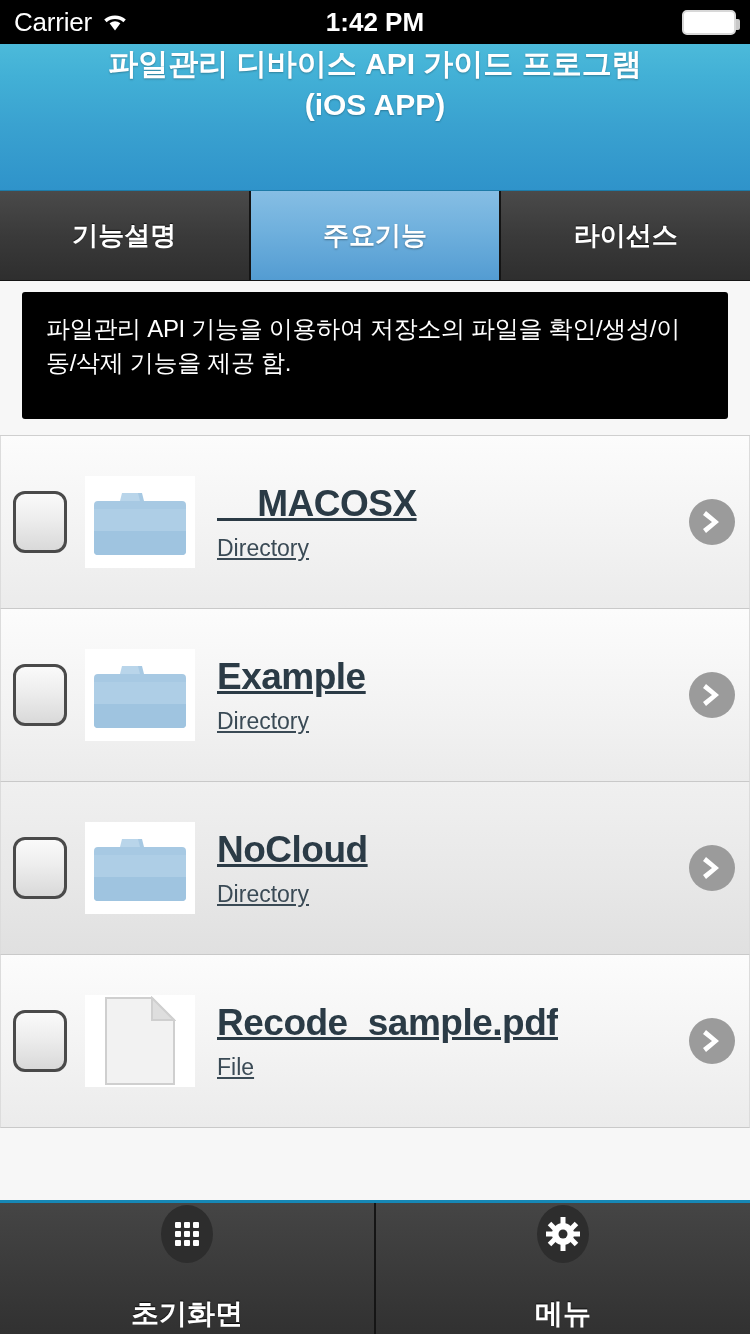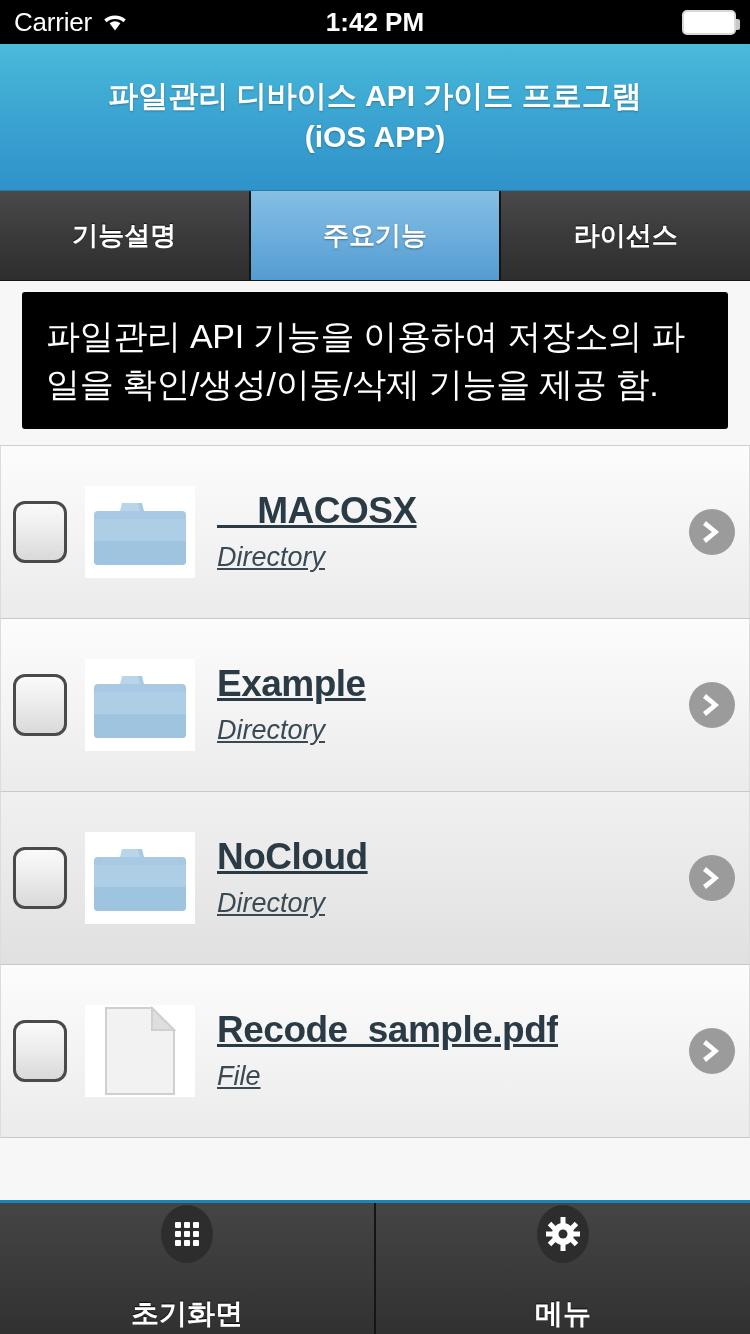--- a/index.html
+++ b/index.html
@@ -31,21 +31,21 @@
   }
   .battery:after{
     content:""; position:absolute; right:-6px; top:7px;
     width:4px; height:11px; background:#c8c8c8; border-radius:0 2px 2px 0;
   }
 
   
   .appheader{
     flex:0 0 147px;
     background:linear-gradient(180deg,#4cbada 0%,#42b0d6 22%,#3aa2d0 55%,#2f93ca 100%);
-    display:flex; align-items:center; justify-content:center;
+    display:flex; align-items:flex-start; justify-content:center;
     text-align:center; padding:0 26px;
     border-bottom:1px solid #1d7ba8;
   }
   .appheader h1{
     color:#fff; font-size:30px; font-weight:bold; line-height:1.36;
     text-shadow:0 1px 2px rgba(0,0,0,.28);
   }
 
   
   .tabbar{
@@ -63,21 +63,21 @@
   .tab.active{
     background:linear-gradient(180deg,#86bee4 0%,#6fb0dd 45%,#539cd2 100%);
     color:#fff; text-shadow:0 1px 2px rgba(0,0,0,.35);
   }
 
   
   .desc-wrap{ flex:0 0 154px; padding:11px 22px 16px 22px; background:#f7f7f7; }
   .desc{
     background:#000; color:#fff; height:100%;
     border-radius:3px; padding:20px 24px;
-    font-size:34px; line-height:1.42; letter-spacing:-0.3px;
+    font-size:24px; line-height:1.42; letter-spacing:-0.3px;
   }
 
   
   .listwrap{ flex:1 1 auto; background:#f7f7f7; overflow:hidden; }
   .list{ border-top:1px solid #cfcfcf; }
   .row{
     position:relative; height:173px; display:flex; align-items:center;
     padding:0 14px 0 12px;
     background:linear-gradient(180deg,#fcfcfc 0%,#f3f3f3 55%,#ebebeb 100%);
     border-bottom:1px solid #c9c9c9;
@@ -99,23 +99,22 @@
   }
   .iconbox svg{ display:block; }
   .rowtext{ flex:1 1 auto; min-width:0; display:flex; flex-direction:column; gap:10px; }
   .rowtitle{
     font-size:37px; font-weight:bold; color:#2b3b46;
     text-decoration:underline; letter-spacing:-0.5px;
     white-space:nowrap; overflow:hidden; text-overflow:ellipsis;
     align-self:flex-start;
   }
   .rowsub{
-    font-size:27px; color:#3a4a55; text-decoration:underline;
+    font-size:23px; color:#3a4a55; text-decoration:underline;
     align-self:flex-start;
-    font-style:italic;
   }
   .chev{
     flex:0 0 46px; width:46px; height:46px; border-radius:50%;
     background:#9b9b9b; display:flex; align-items:center; justify-content:center;
     margin-left:12px;
   }
   .chev svg{ display:block; }
 
   
   .toolbar{

